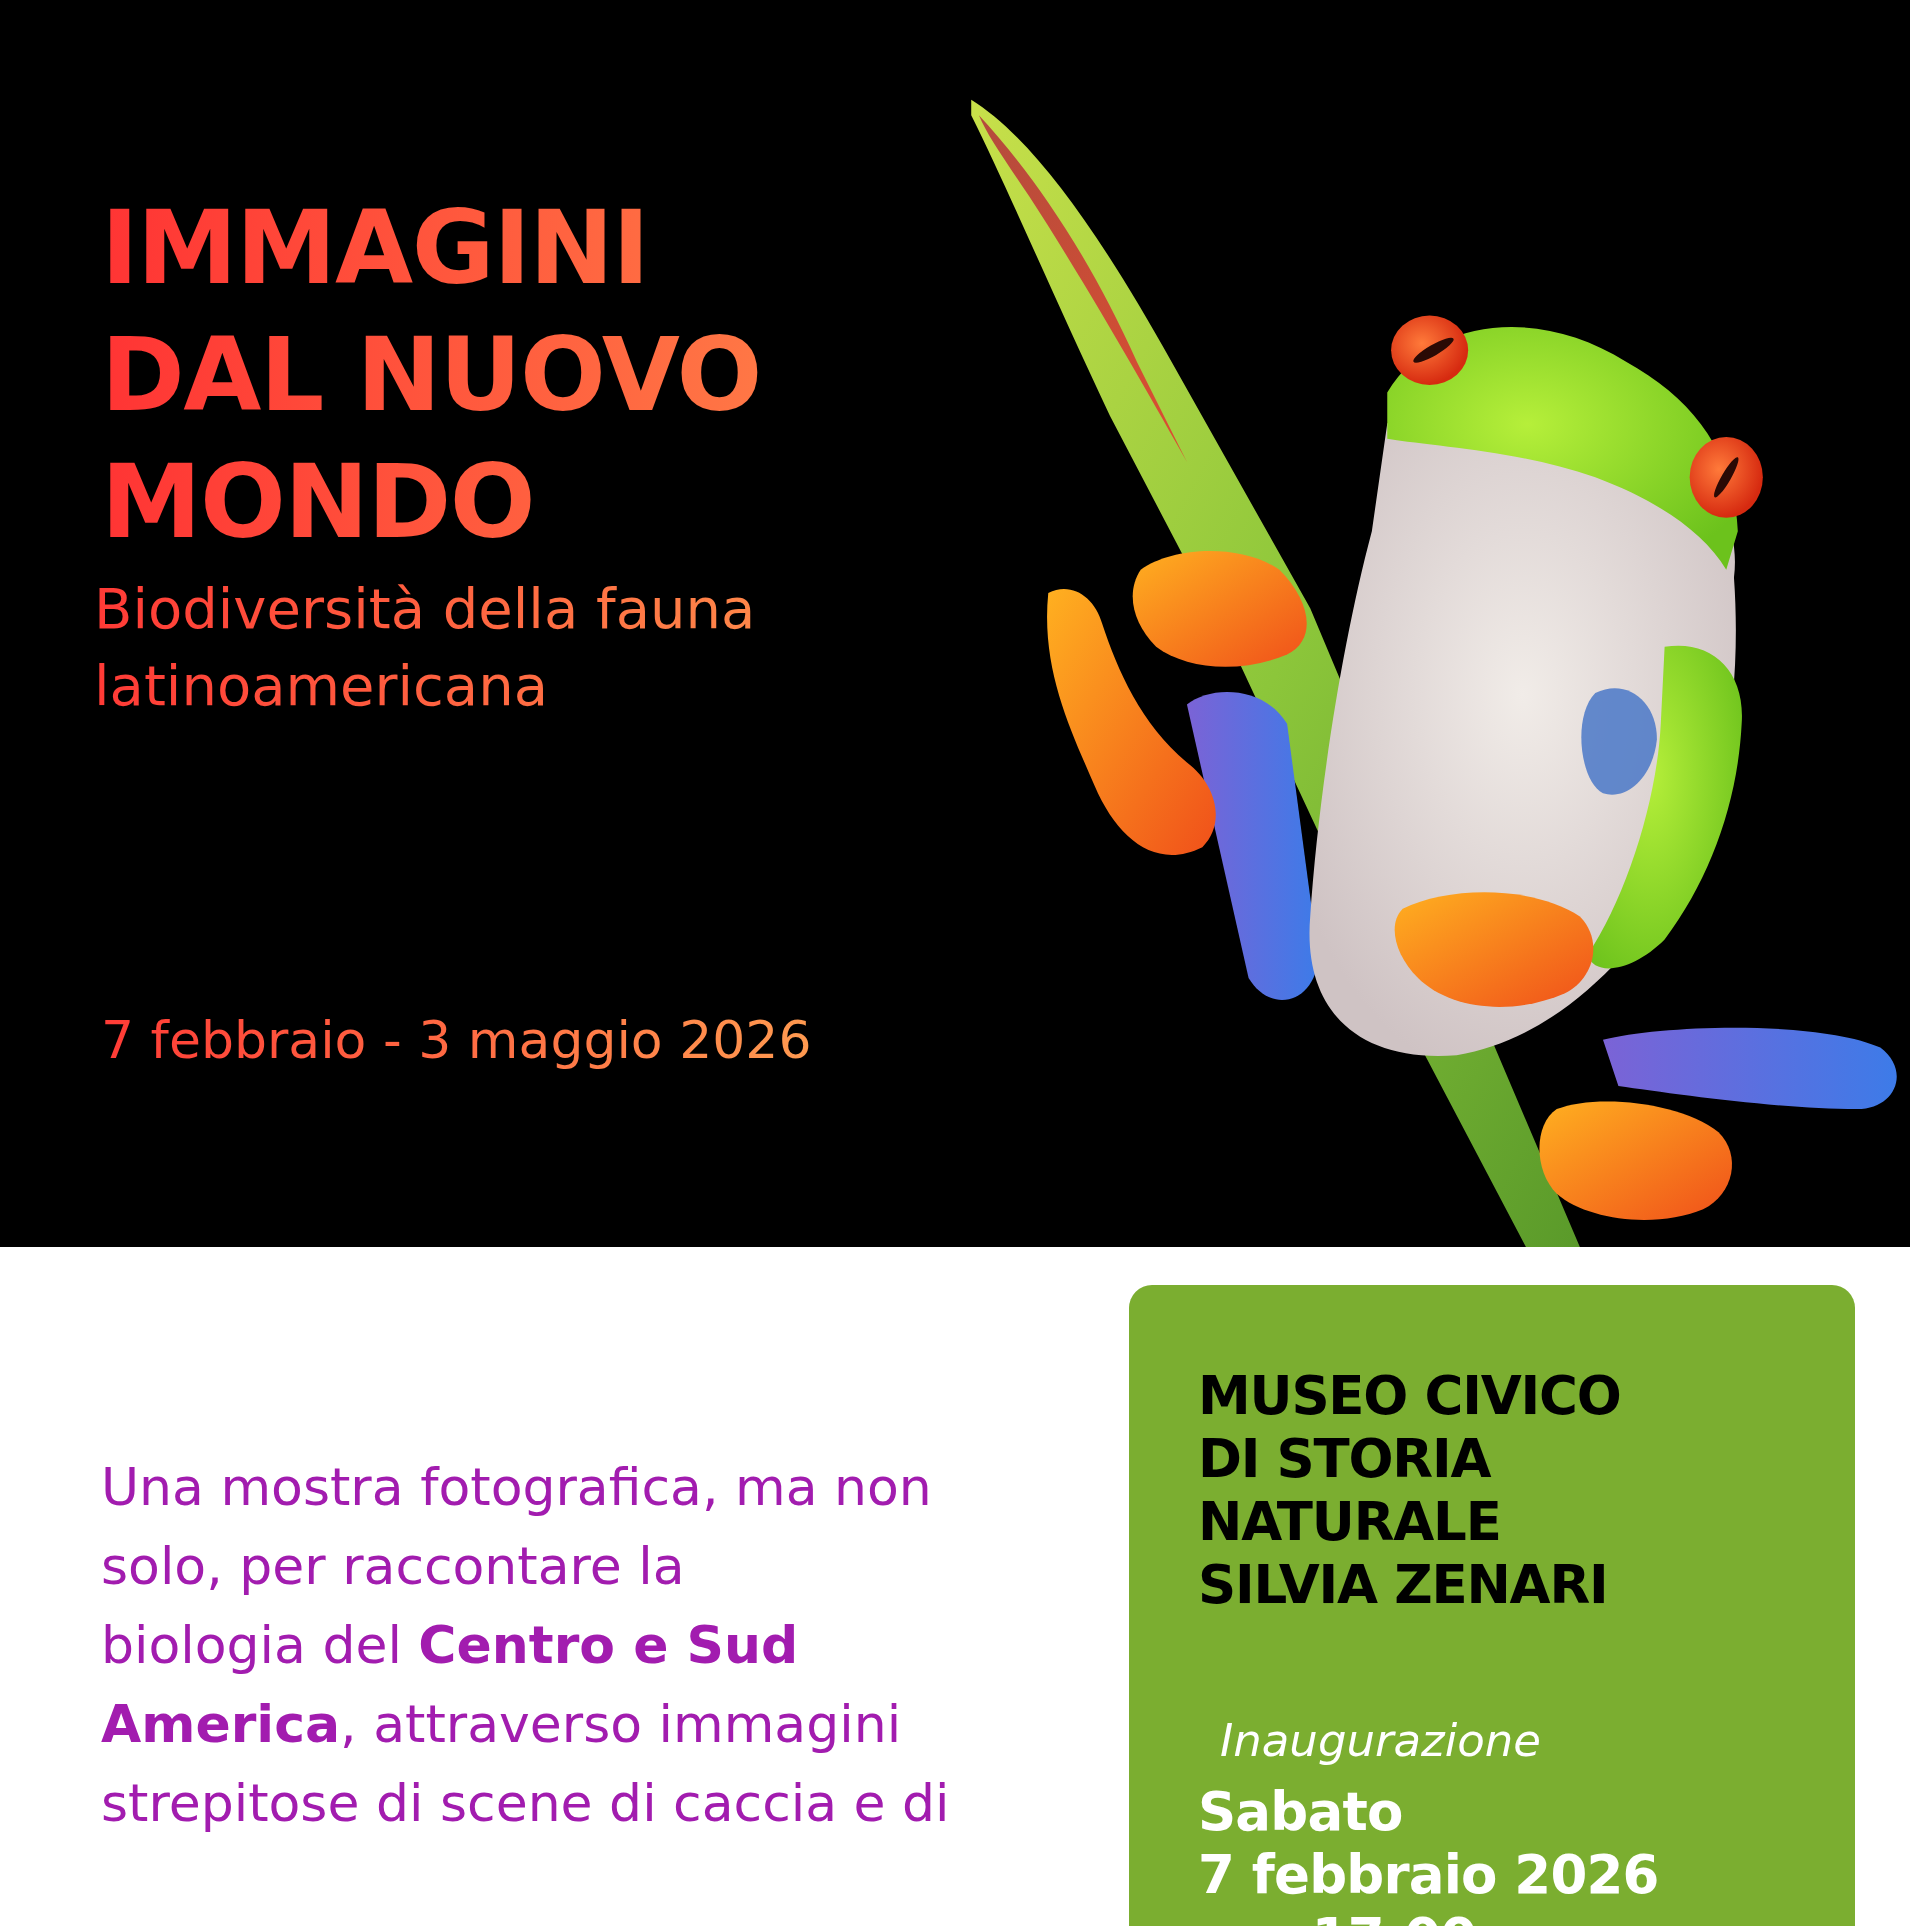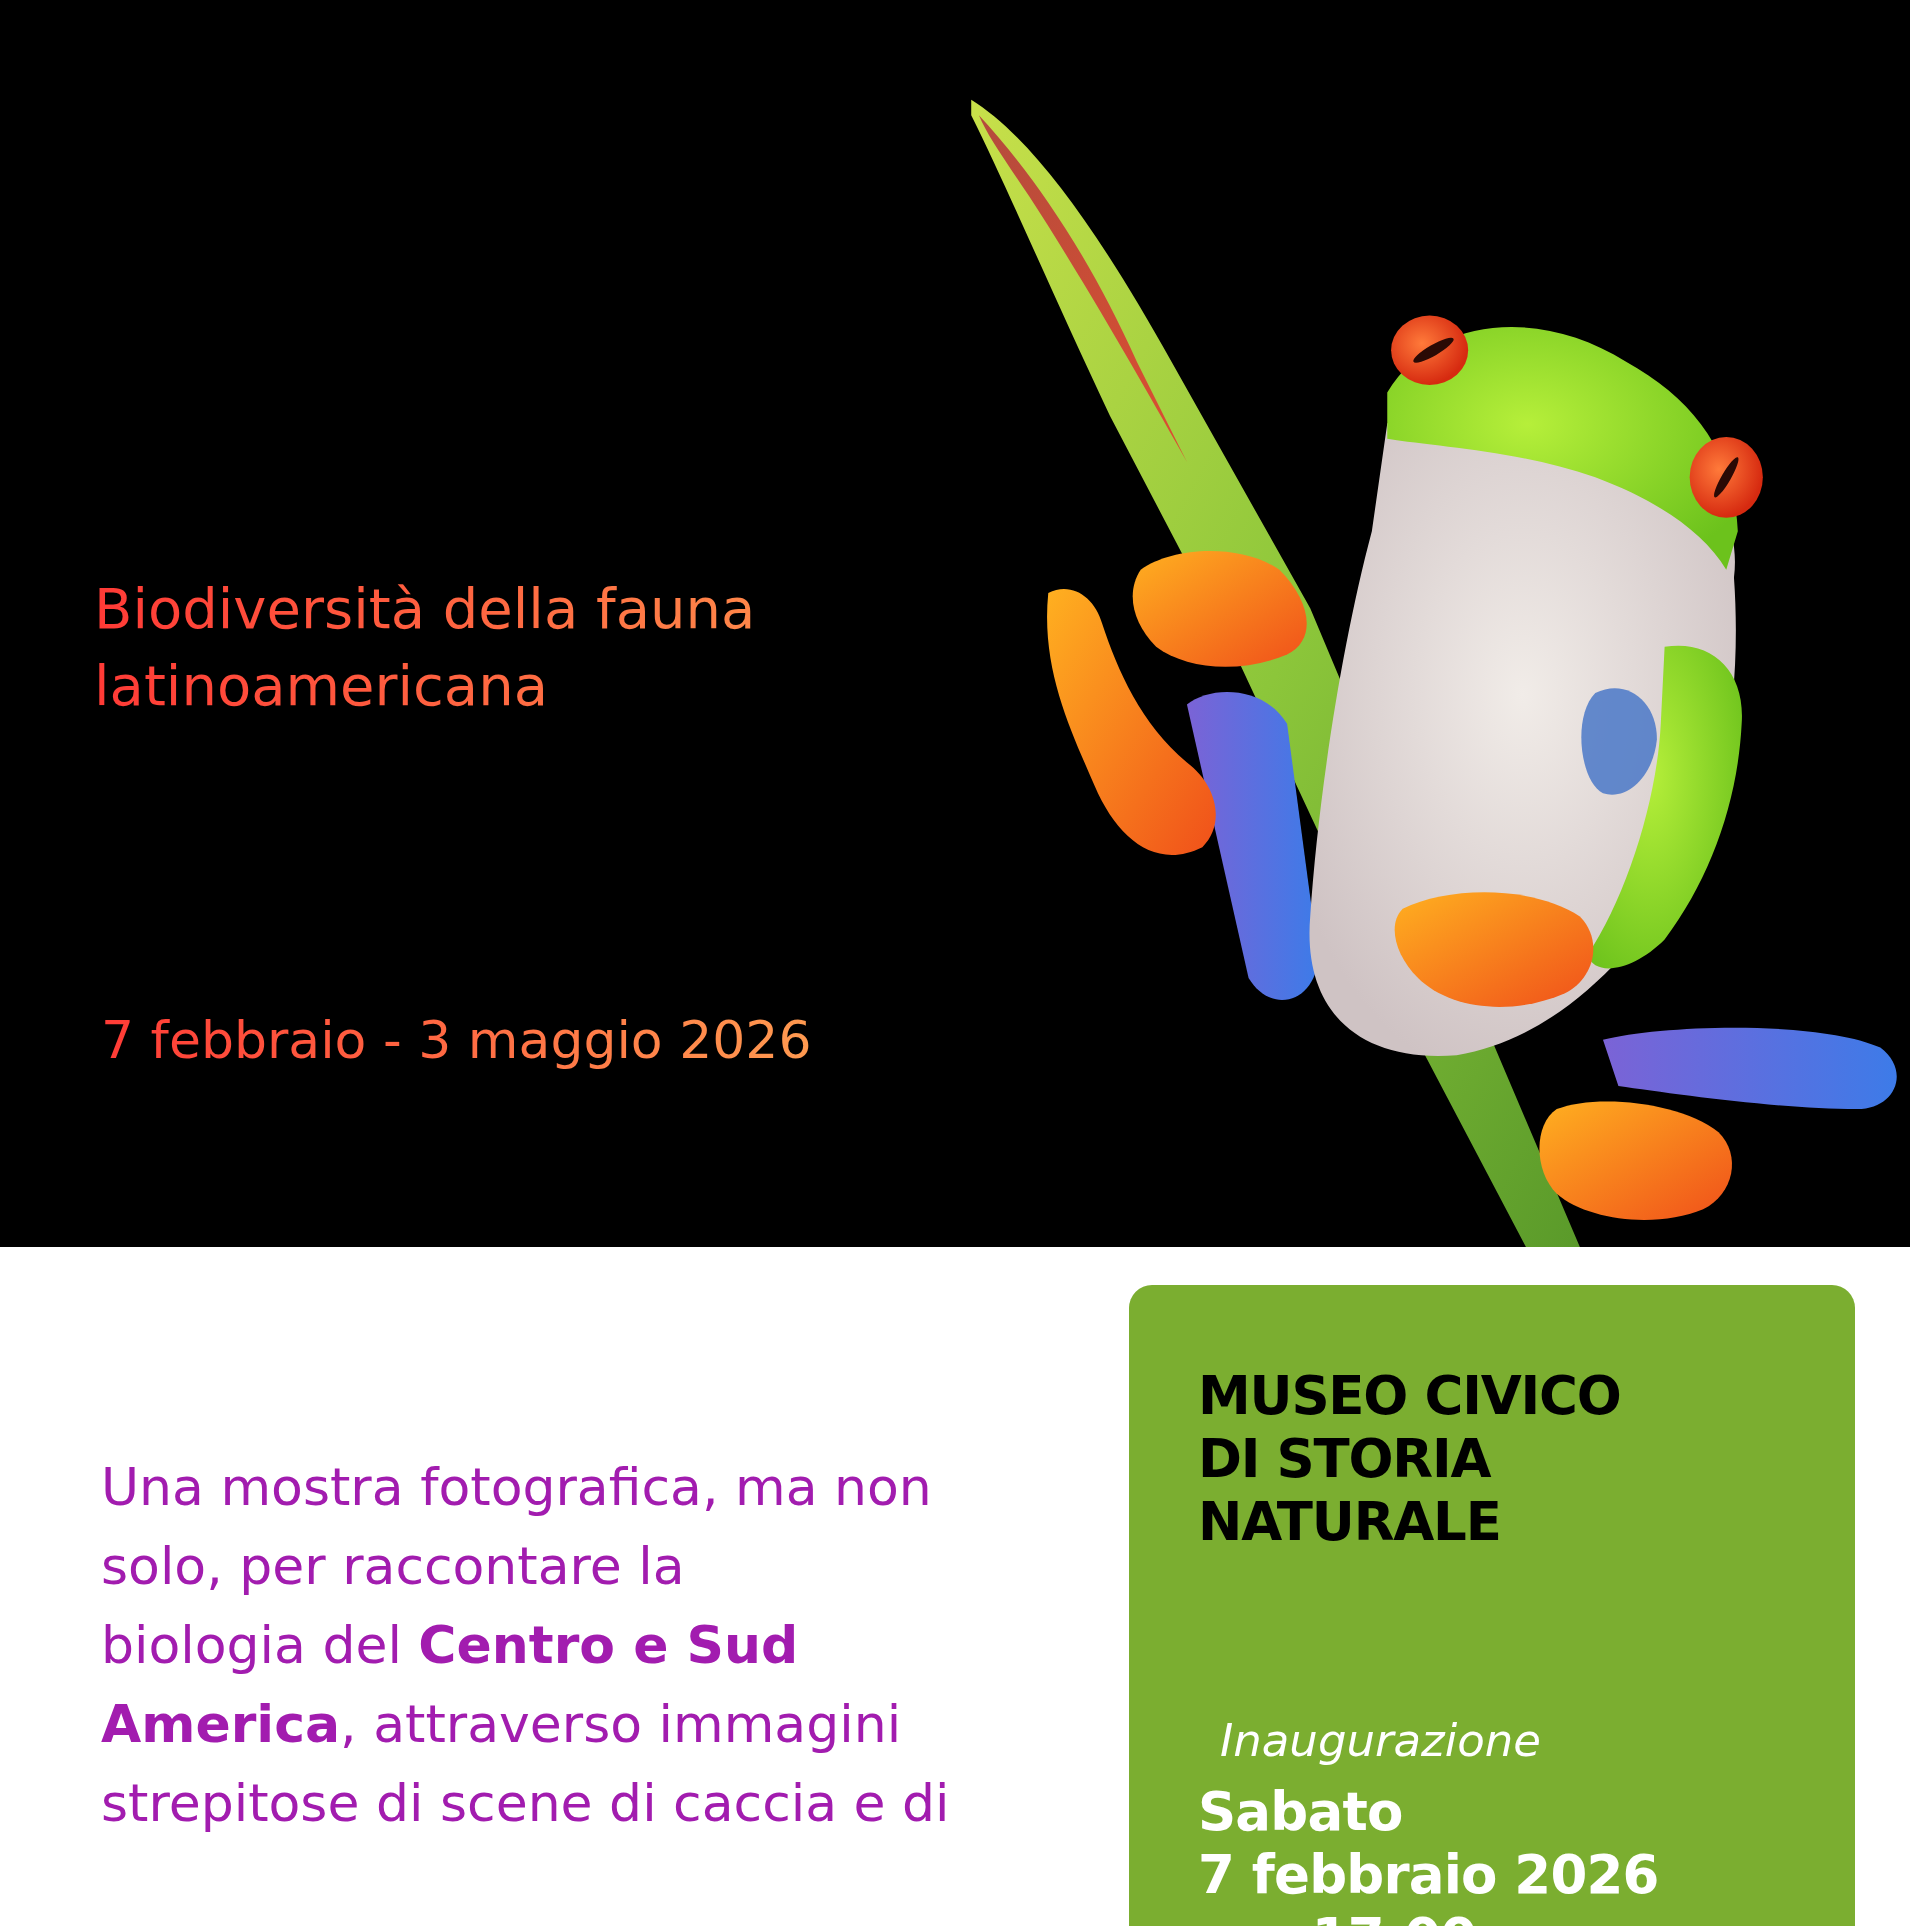--- a/index.html
+++ b/index.html
@@ -16,20 +16,25 @@
   .intro b{font-weight:bold;}
   .green-box{position:absolute;left:1129px;top:1285px;width:726px;height:1226px;background:#7bae30;border-radius:23px;}
   .museum{position:absolute;left:1198px;top:1364px;margin:0;font-family:"DejaVu Sans",sans-serif;font-weight:bold;font-size:53px;line-height:63px;color:#000000;letter-spacing:-1.2px;width:616px;}
   .inaug-label{position:absolute;left:1192px;top:1714px;font-family:"DejaVu Sans",sans-serif;font-style:italic;font-size:45px;line-height:54px;color:#fff;margin-left:28px;}
   .inaug-date{position:absolute;left:1198px;top:1780px;font-family:"DejaVu Sans",sans-serif;font-weight:bold;font-size:53px;line-height:63px;color:#fff;letter-spacing:-0.8px;}
 </style>
 </head>
 <body>
 
 <section class="hero">
+  <h1 class="title">
+    <div>IMMAGINI</div>
+    <div>DAL NUOVO</div>
+    <div>MONDO</div>
+  </h1>
   <h2 class="subtitle">
     <div>Biodiversità della fauna</div>
     <div>latinoamericana</div>
   </h2>
   <div class="dates">7 febbraio - 3 maggio 2026</div>
 
   <svg class="frog" viewBox="0 0 2439 3058" xmlns="http://www.w3.org/2000/svg">
     <defs>
       <linearGradient id="leaf" x1="0" y1="0" x2="1" y2="1">
         <stop offset="0" stop-color="#c8e04a"></stop>
@@ -95,20 +100,21 @@
   <div><span>strepitose di scene di caccia e di</span></div>
   <div></div>
 </div>
 
 <div class="green-box"></div>
 
 <h3 class="museum">
   <div>MUSEO CIVICO</div>
   <div>DI STORIA</div>
   <div>NATURALE</div>
+  <div>SILVIA ZENARI</div>
 </h3>
 
 <div class="inaug-label">Inaugurazione</div>
 <div class="inaug-date">
   <div>Sabato</div>
   <div>7 febbraio 2026</div>
   <div>ore 17:00</div>
 </div>
 
 

